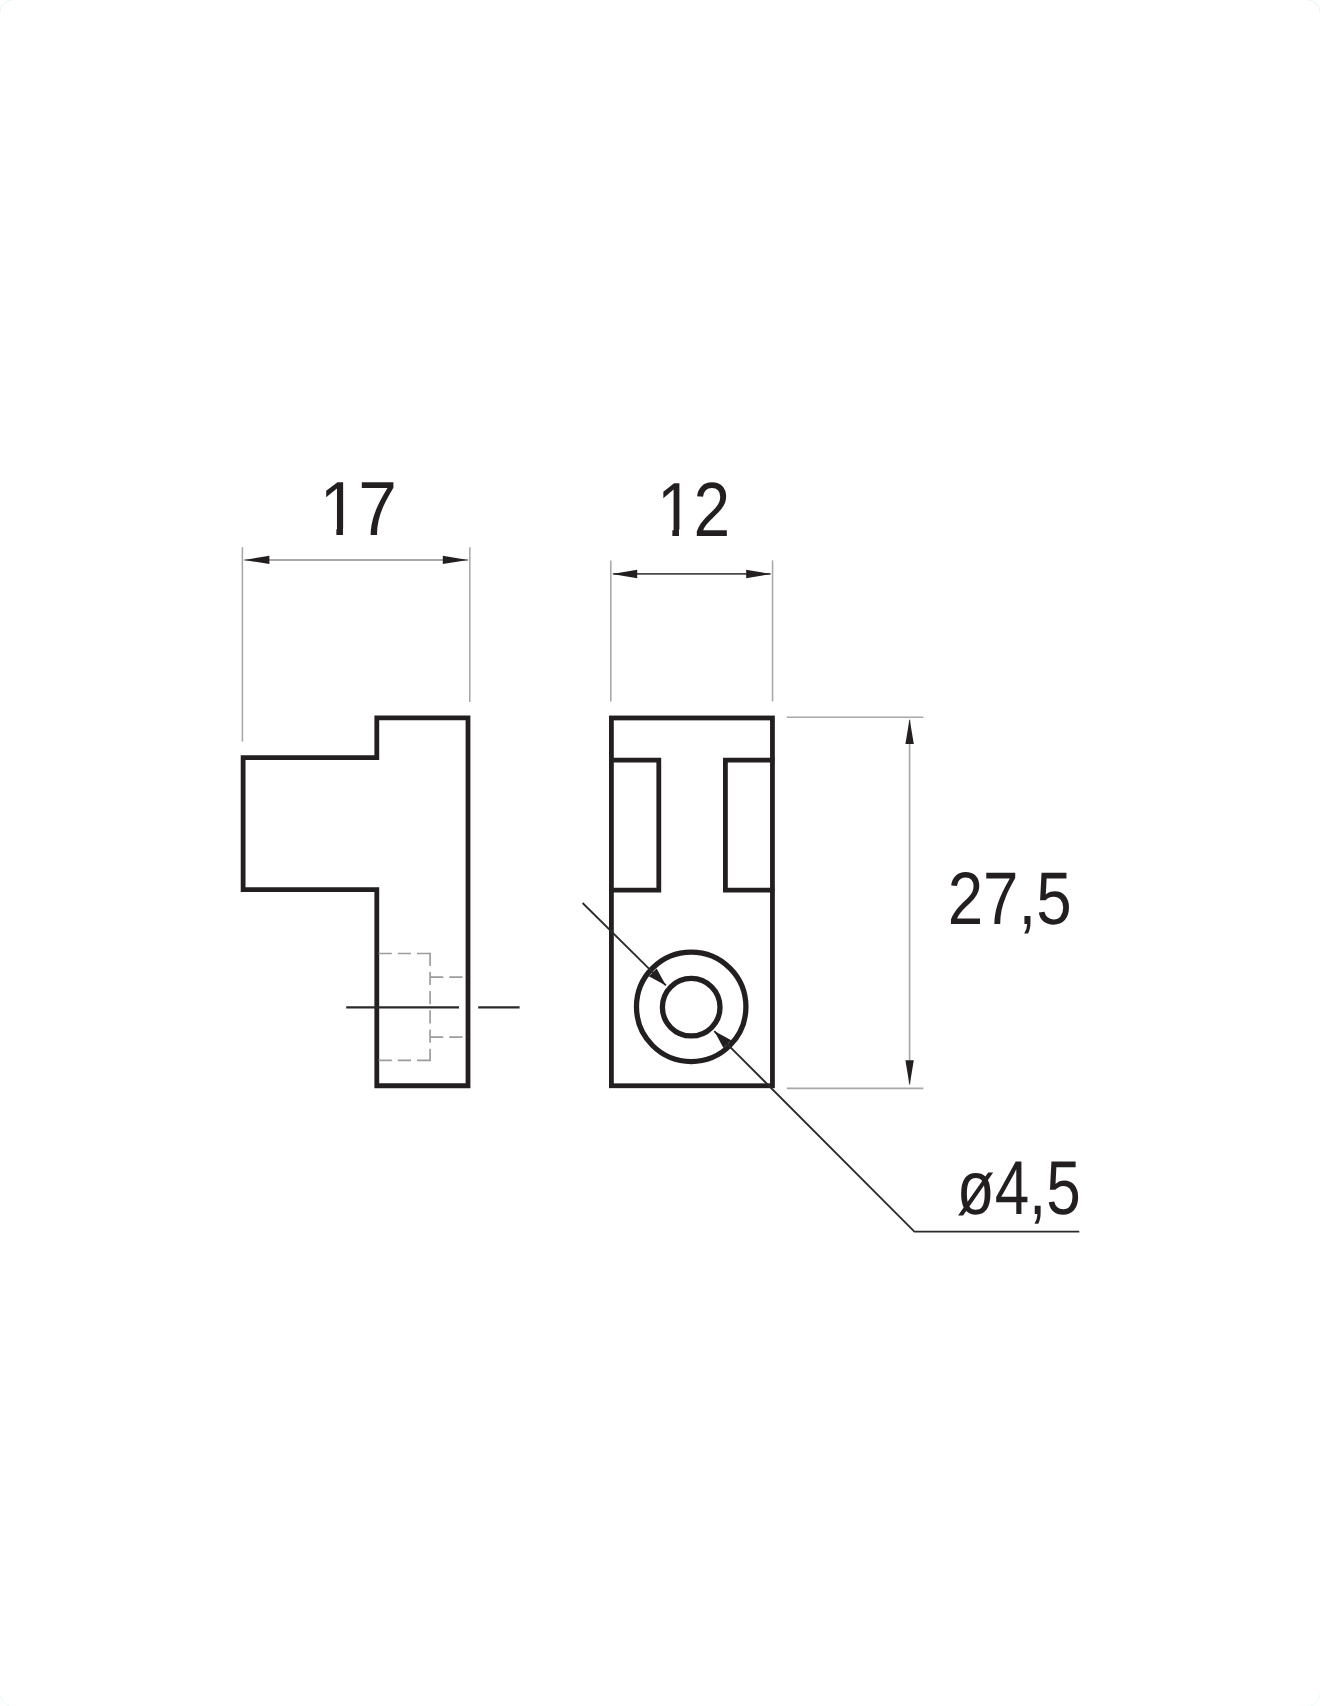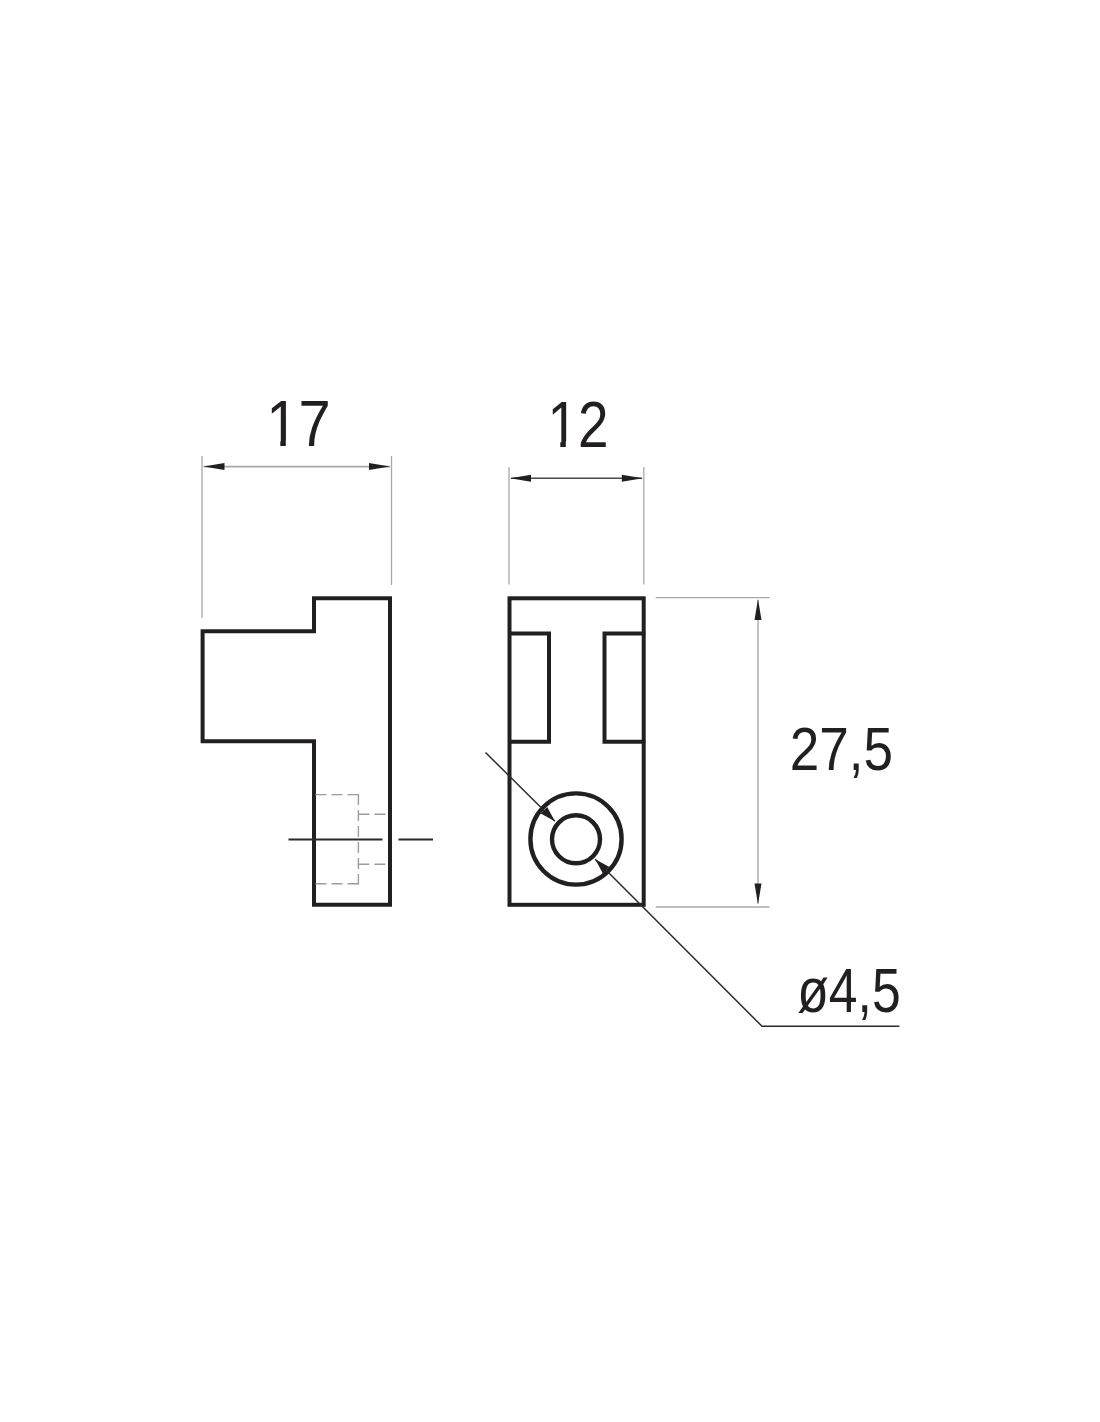--- a/index.html
+++ b/index.html
@@ -1,16 +1,16 @@
 <!DOCTYPE html>
 <html><head>
 <meta charset="utf-8">
 <style>
   html,body{margin:0;padding:0;background:#ffffff;}
-  .page{width:1100px;height:1422px;position:relative;background:#86efac;overflow:hidden;}
+  .page{width:1100px;height:1422px;position:relative;background:#86efac;overflow:hidden;border-radius:11px;}
   text{font-family:"Liberation Sans", sans-serif;fill:#231f20;}
 </style>
 </head>
 <body>
 
 <div class="page">
 <svg width="1100" height="1422" viewBox="0 0 1100 1422">
 
   <rect x="0" y="0" width="1100" height="1422" fill="#ffffff"></rect>
 

